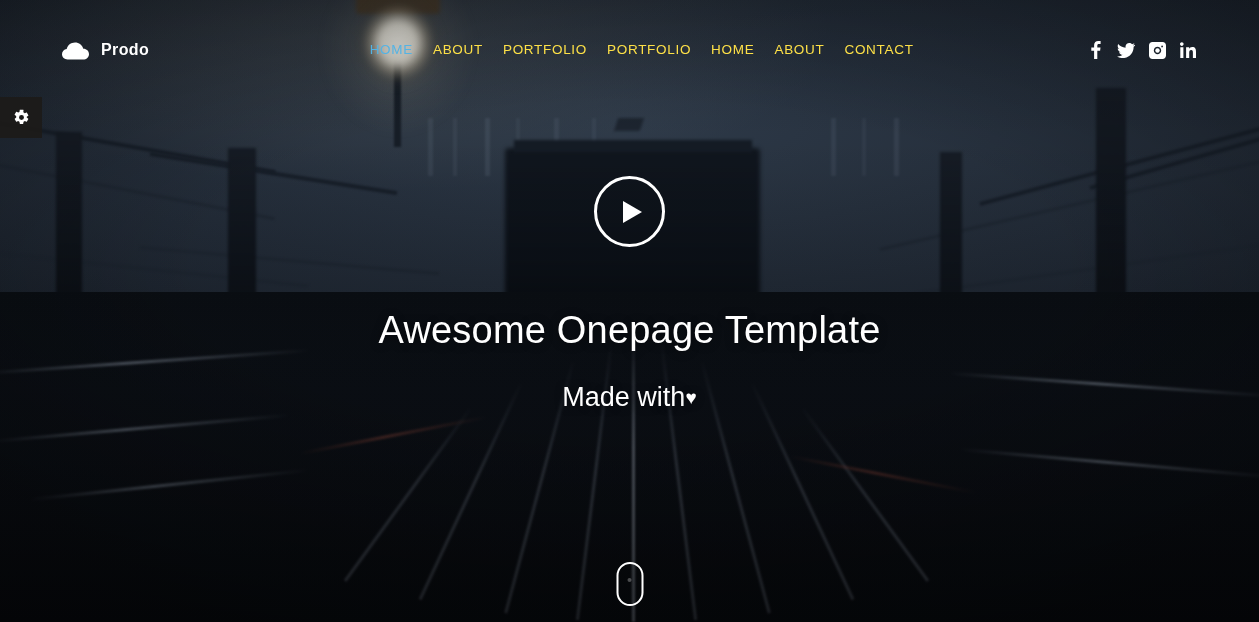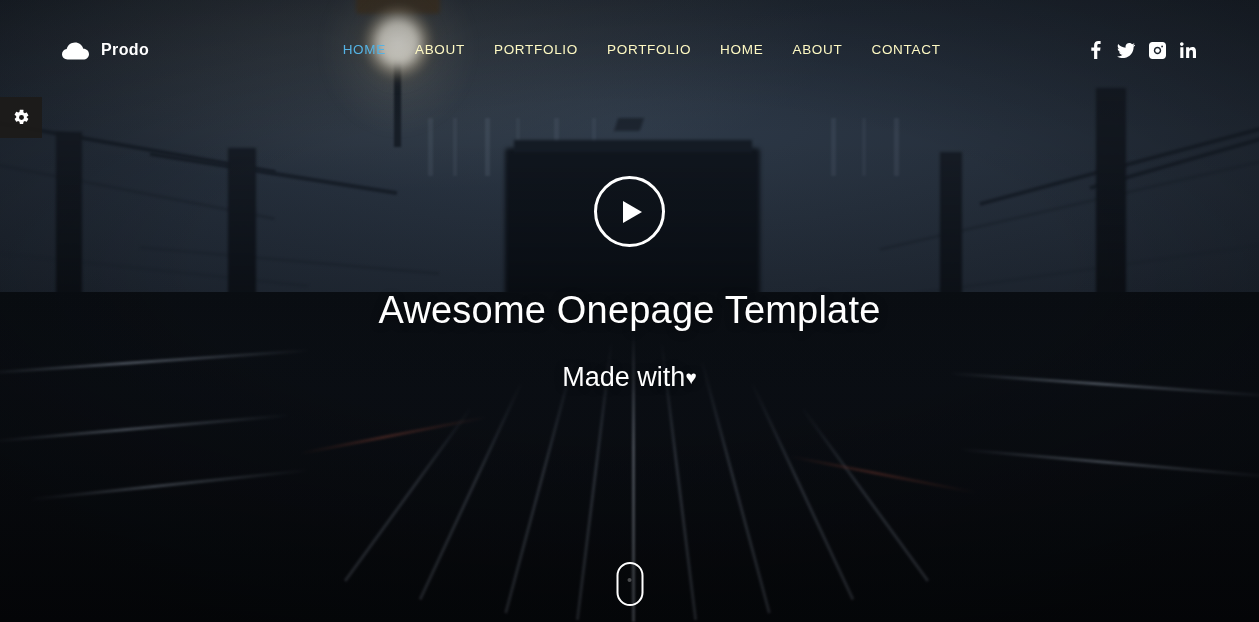--- a/index.html
+++ b/index.html
@@ -189,25 +189,25 @@
     color:#ffffff;
     font-size:16px;
     font-weight:bold;
     letter-spacing:.4px;
     line-height:1;
   }
 
   .nav {
     flex:1 1 auto;
     display:flex; align-items:center; justify-content:center;
-    gap:29px;
+    gap:20px;
     margin-left:48px;
   }
   .nav-link {
-    color:#fef9c3;
+    color:#fde047;
     font-size:13.5px;
     letter-spacing:.7px;
     text-decoration:none;
     line-height:1;
     white-space:nowrap;
   }
   .nav-link.active { color:#54b3e4; }
 
   .social {
     flex:0 0 auto;
@@ -249,21 +249,21 @@
     background:transparent;
   }
   .play-tri {
     width:0; height:0;
     border-left:19px solid #ffffff;
     border-top:11.5px solid transparent;
     border-bottom:11.5px solid transparent;
     margin-left:6px;
   }
   .hero-title {
-    margin-top:42px;
+    margin-top:62px;
     color:#ffffff;
     font-size:38px;
     font-weight:normal;
     letter-spacing:.2px;
     line-height:1.15;
     text-align:right;
     text-shadow:0 1px 10px rgba(0,0,0,.45);
   }
   .hero-sub {
     margin-top:28px;

